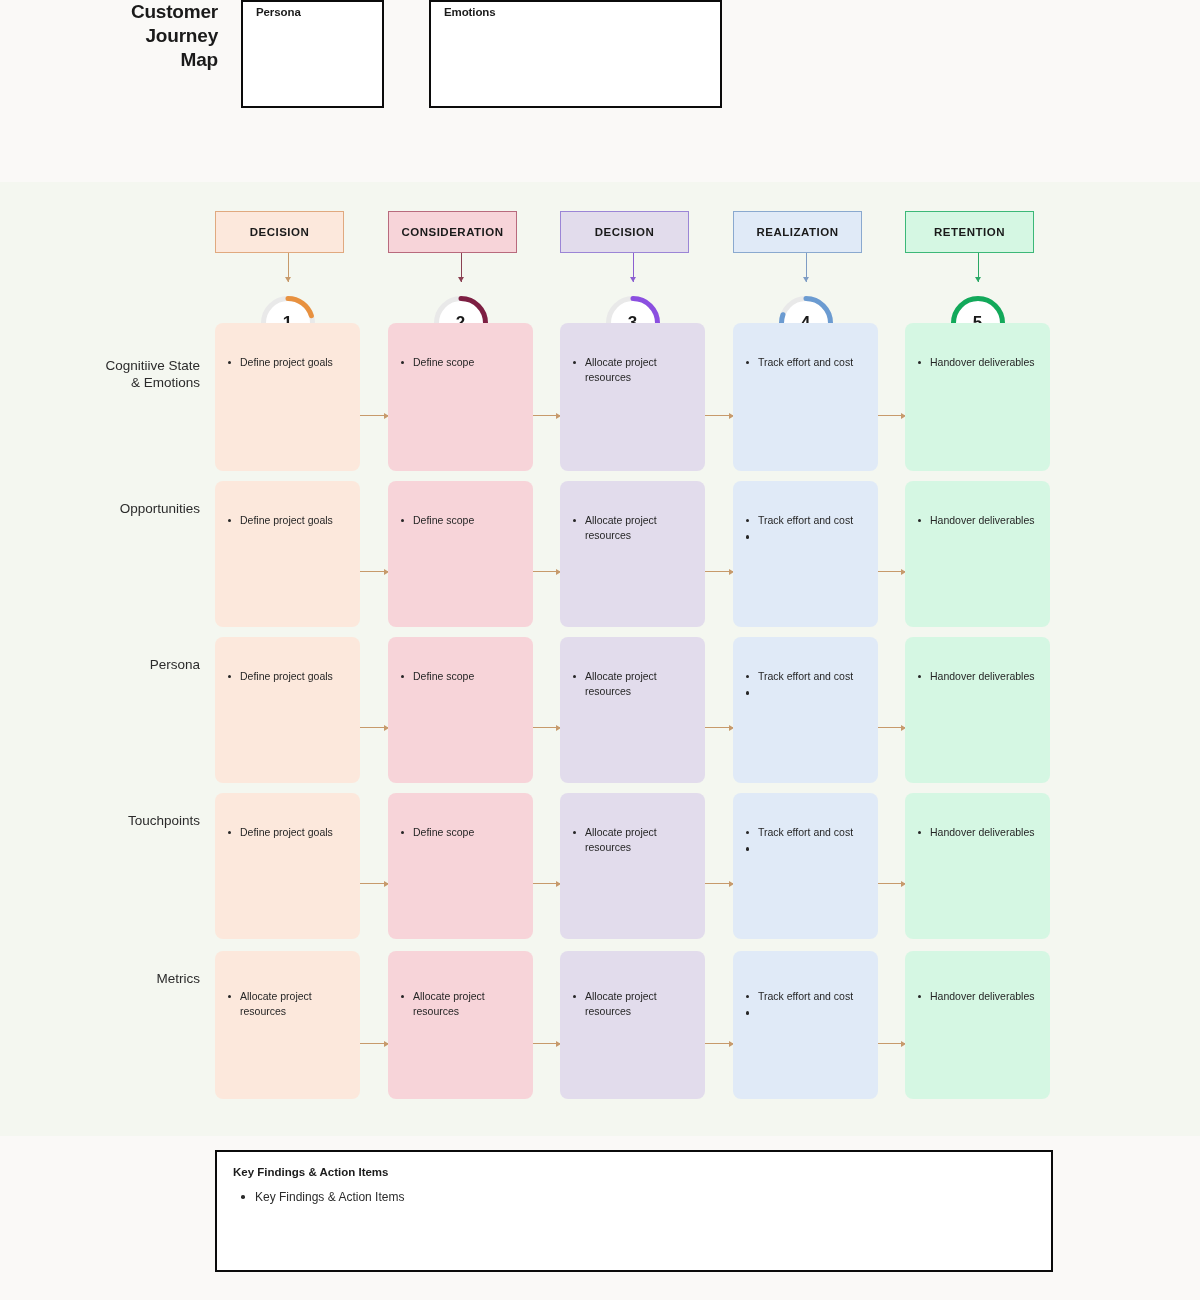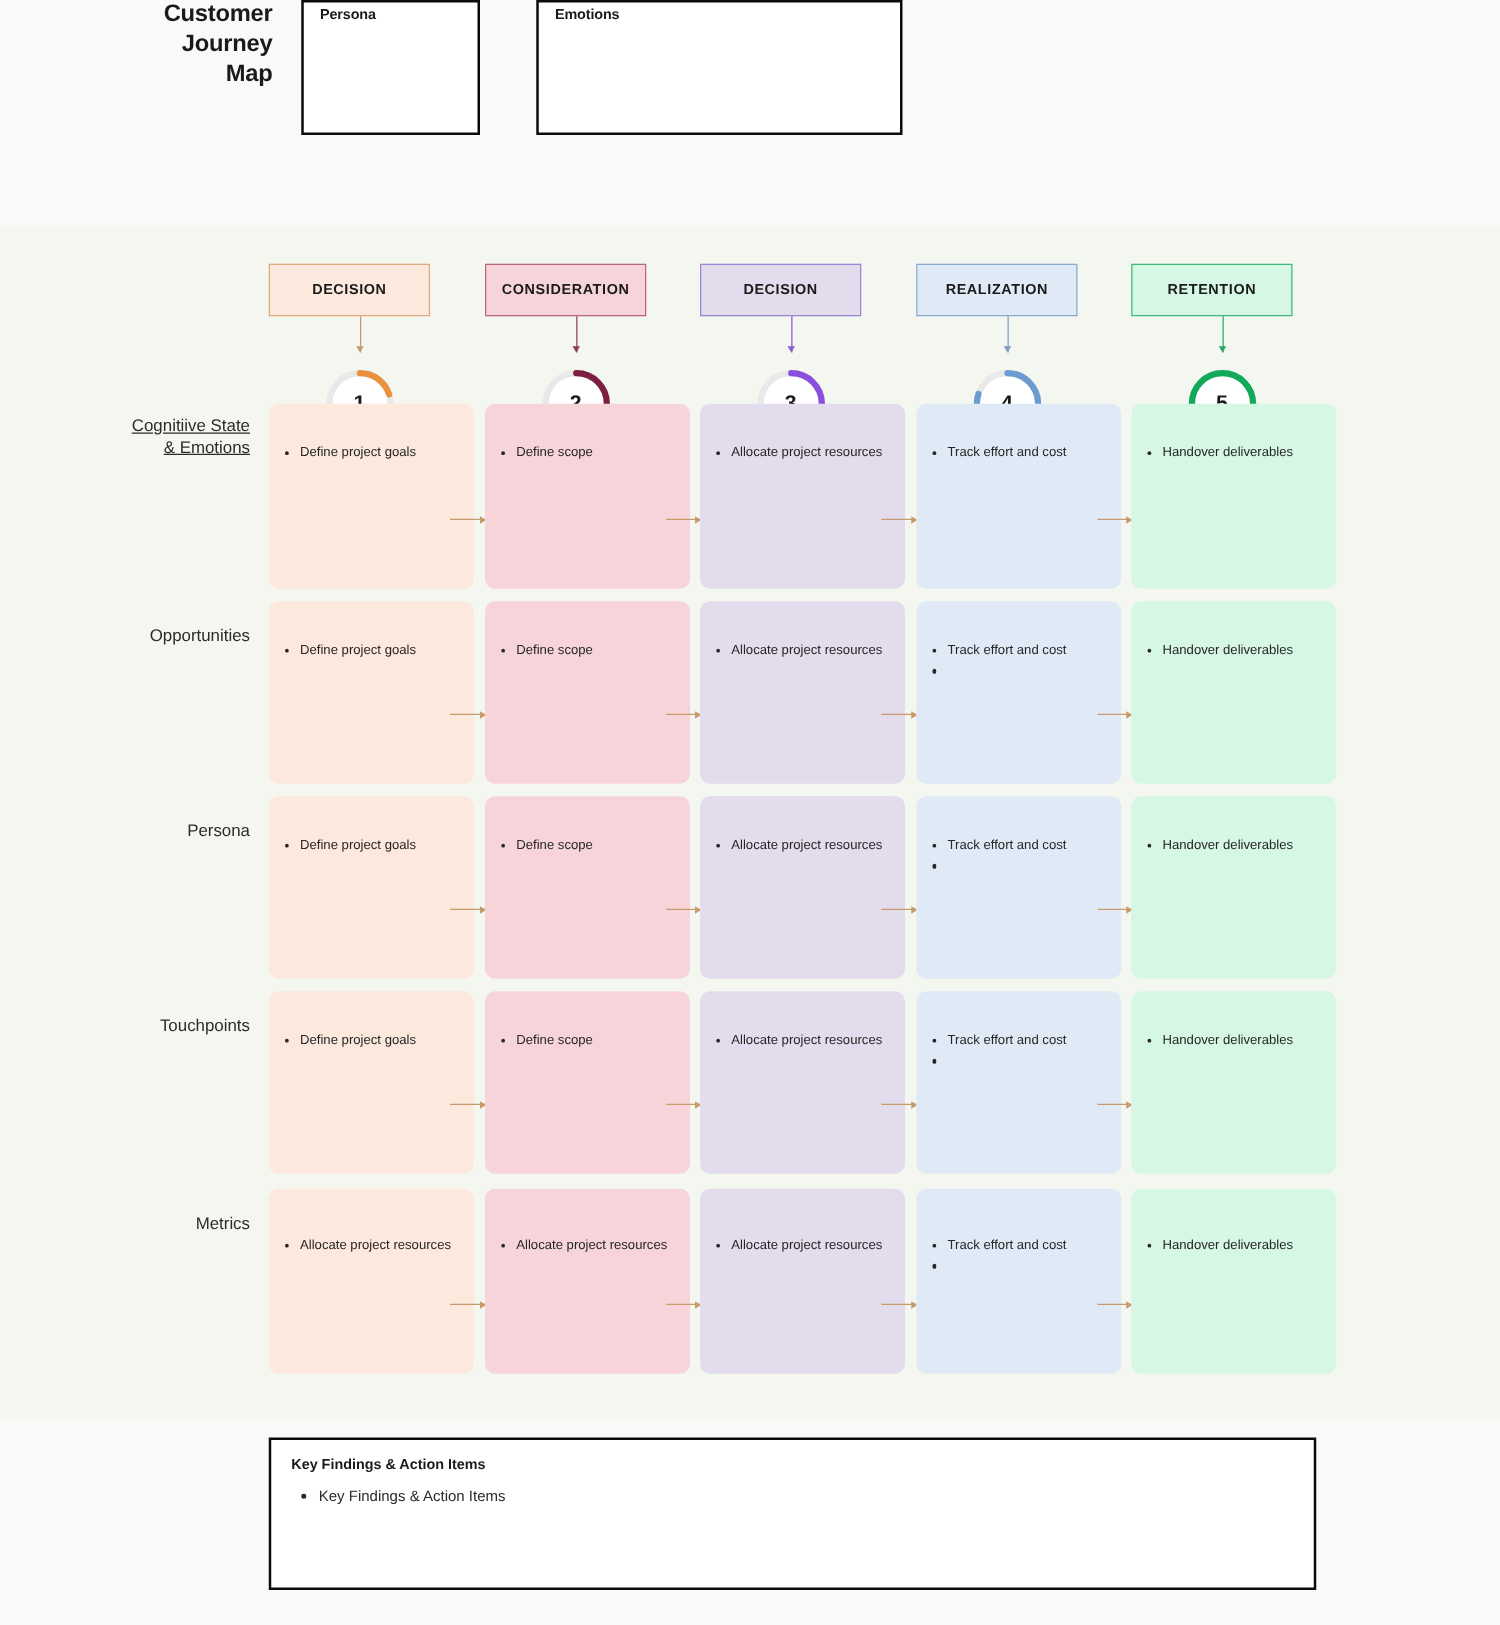--- a/index.html
+++ b/index.html
@@ -124,21 +124,21 @@
     width: 140px;
     text-align: right;
     font-size: 13.5px;
     color: #2b2b2b;
     line-height: 1.25;
   }
 
   
   .card {
     position: absolute;
-    width: 164px;
+    width: 145px;
     border-radius: 8px;
     padding: 32px 10px 10px 12px;
   }
   .card.metrics-card { padding-top: 38px; }
 
   .card ul { list-style: none; }
   .card li {
     position: relative;
     padding-left: 13px;
     font-size: 10.5px;
@@ -278,21 +278,21 @@
         <span>RETENTION</span>
       </div>
       <div class="stage-arrow" style="left: 977.5px; background: rgb(42, 168, 101); color: rgb(42, 168, 101);"></div>
       <div class="num-circle" style="left: 949.5px;">
         <svg width="56" height="56">
           <circle cx="28" cy="28" r="24.5" fill="#ffffff" stroke="#e9e9e9" stroke-width="5"></circle>
           <circle cx="28" cy="28" r="24.5" fill="none" stroke="#12a95a" stroke-width="5" stroke-linecap="round" stroke-dasharray="153.93804002589985 153.93804002589985" transform="rotate(-90 28 28)"></circle>
         </svg>
         <div class="num">5</div>
       </div>
-      <div class="row-label" style="top: 151px; text-decoration: underline;">
+      <div class="row-label" style="top: 176px;">
         <div>Cognitiive State</div>
         <div>&amp; Emotions</div>
       </div>
       <div class="card" style="left: 215px; top: 141px; height: 148px; background: rgb(252, 232, 220);">
         <ul>
           <li>Define project goals</li>
         </ul>
       </div>
       <div class="conn" style="left: 360px; width: 28px; top: 233px;"></div>
       <div class="card" style="left: 388px; top: 141px; height: 148px; background: rgb(247, 212, 217);">

